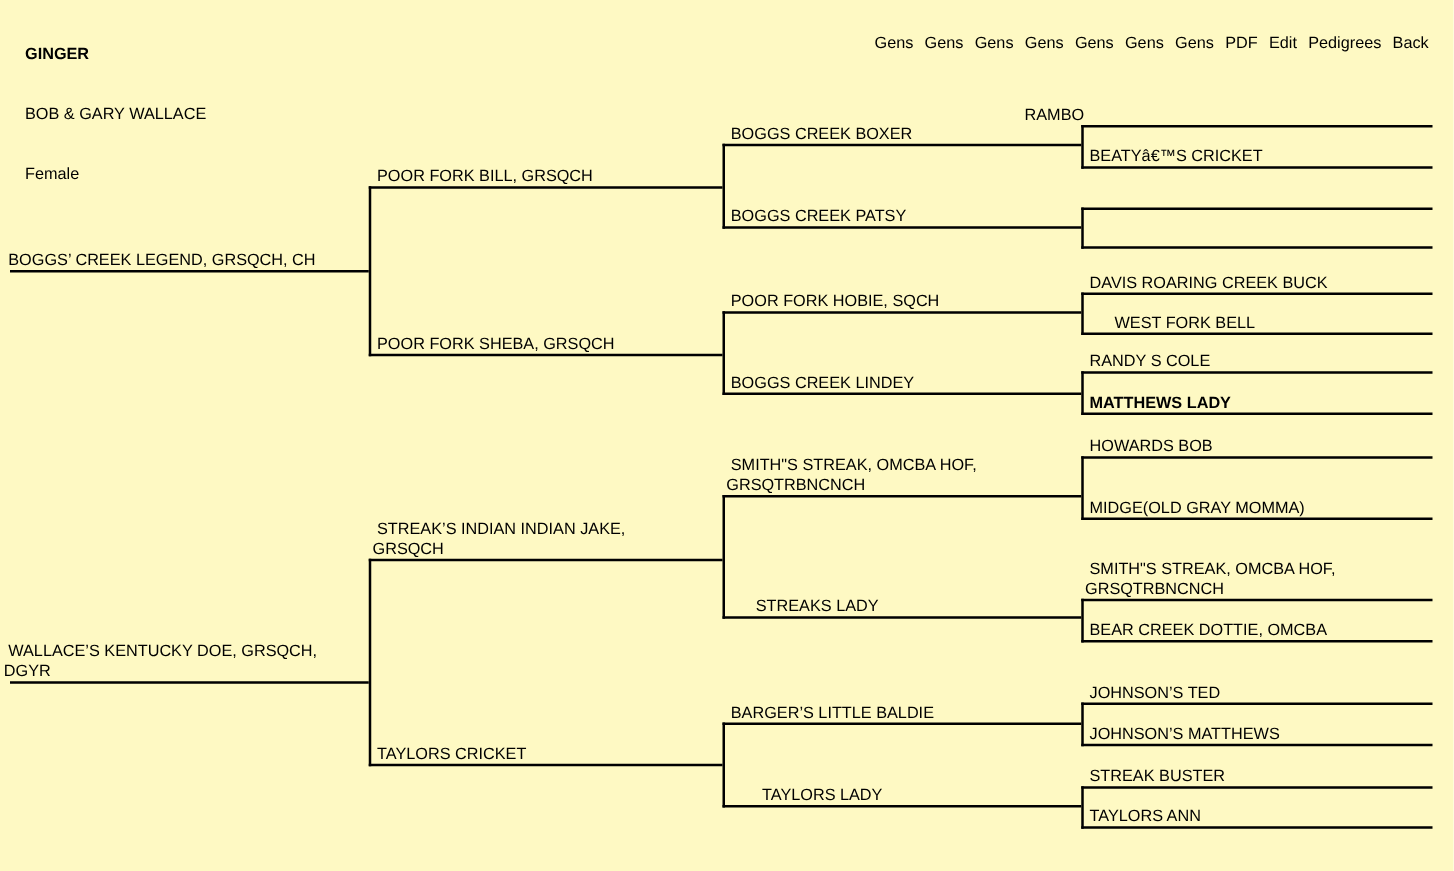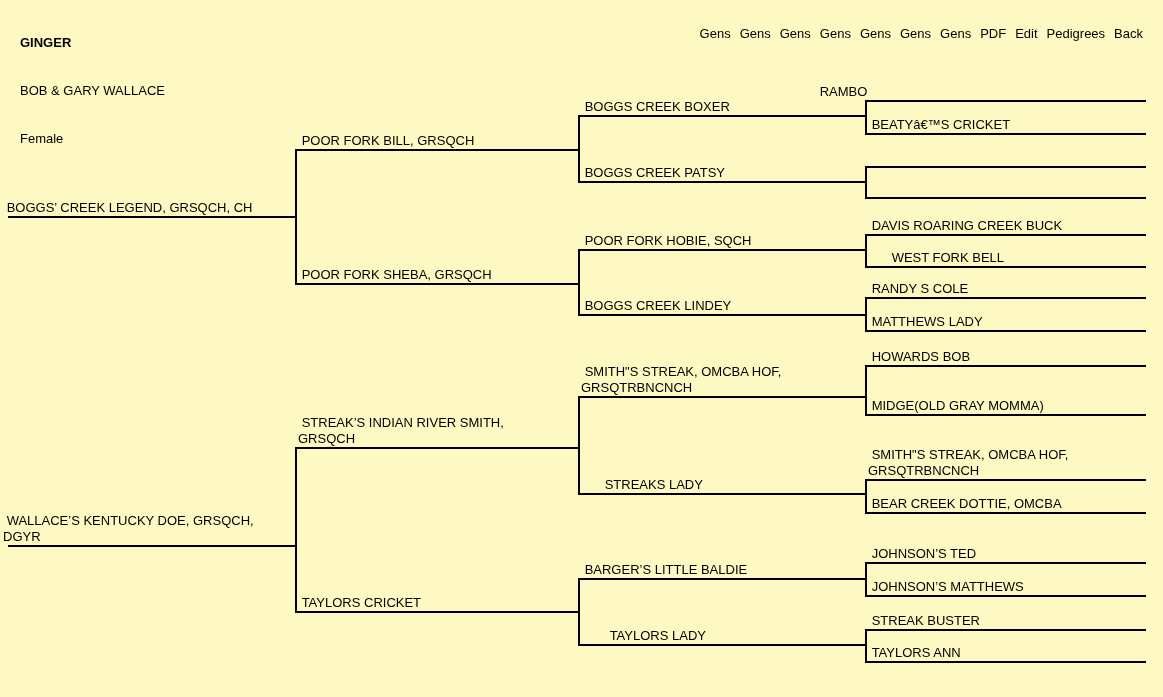--- a/index.html
+++ b/index.html
@@ -67,21 +67,21 @@
       <div class="hline" style="left: 8px; top: 216px; width: 287px;"></div>
       <div class="node-label" style="left: 3px; bottom: 481px;"> BOGGS’ CREEK LEGEND, GRSQCH, CH</div>
       <div class="hline" style="left: 8px; top: 545px; width: 287px;"></div>
       <div class="node-label" style="left: 3px; bottom: 152px;"> WALLACE’S KENTUCKY DOE, GRSQCH,
 DGYR</div>
       <div class="hline" style="left: 295px; top: 149px; width: 283px;"></div>
       <div class="node-label" style="left: 298px; bottom: 548px;"> POOR FORK BILL, GRSQCH</div>
       <div class="hline" style="left: 295px; top: 283px; width: 283px;"></div>
       <div class="node-label" style="left: 298px; bottom: 414px;"> POOR FORK SHEBA, GRSQCH</div>
       <div class="hline" style="left: 295px; top: 447px; width: 283px;"></div>
-      <div class="node-label" style="left: 298px; bottom: 250px;"> STREAK’S INDIAN RIVER SMITH,
+      <div class="node-label" style="left: 298px; bottom: 250px;"> STREAK’S INDIAN INDIAN JAKE,
 GRSQCH</div>
       <div class="hline" style="left: 295px; top: 611px; width: 283px;"></div>
       <div class="node-label" style="left: 298px; bottom: 86px;"> TAYLORS CRICKET</div>
       <div class="vline" style="left: 295px; top: 149px; height: 136px;"></div>
       <div class="vline" style="left: 295px; top: 447px; height: 166px;"></div>
       <div class="hline" style="left: 578px; top: 115px; width: 287px;"></div>
       <div class="node-label" style="left: 581px; bottom: 582px;"> BOGGS CREEK BOXER</div>
       <div class="hline" style="left: 578px; top: 181px; width: 287px;"></div>
       <div class="node-label" style="left: 581px; bottom: 516px;"> BOGGS CREEK PATSY</div>
       <div class="hline" style="left: 578px; top: 249px; width: 287px;"></div>
@@ -109,21 +109,21 @@
       <div class="node-label" style="left: 868px; bottom: 531px;"></div>
       <div class="hline" style="left: 865px; top: 197px; width: 281px;"></div>
       <div class="node-label" style="left: 868px; bottom: 500px;"></div>
       <div class="hline" style="left: 865px; top: 234px; width: 281px;"></div>
       <div class="node-label" style="left: 868px; bottom: 463px;"> DAVIS ROARING CREEK BUCK</div>
       <div class="hline" style="left: 865px; top: 266px; width: 281px;"></div>
       <div class="node-label" style="left: 868px; bottom: 431px; margin-left: 20px;"> WEST FORK BELL</div>
       <div class="hline" style="left: 865px; top: 297px; width: 281px;"></div>
       <div class="node-label" style="left: 868px; bottom: 400px;"> RANDY S COLE</div>
       <div class="hline" style="left: 865px; top: 330px; width: 281px;"></div>
-      <div class="node-label" style="left: 868px; bottom: 367px;"> MATTHEWS LADY</div>
+      <div class="node-label" style="left: 868px; bottom: 367px; font-weight: bold;"> MATTHEWS LADY</div>
       <div class="hline" style="left: 865px; top: 365px; width: 281px;"></div>
       <div class="node-label" style="left: 868px; bottom: 332px;"> HOWARDS BOB</div>
       <div class="hline" style="left: 865px; top: 414px; width: 281px;"></div>
       <div class="node-label" style="left: 868px; bottom: 283px;"> MIDGE(OLD GRAY MOMMA)</div>
       <div class="hline" style="left: 865px; top: 479px; width: 281px;"></div>
       <div class="node-label" style="left: 868px; bottom: 218px;"> SMITH"S STREAK, OMCBA HOF,
 GRSQTRBNCNCH</div>
       <div class="hline" style="left: 865px; top: 512px; width: 281px;"></div>
       <div class="node-label" style="left: 868px; bottom: 185px;"> BEAR CREEK DOTTIE, OMCBA</div>
       <div class="hline" style="left: 865px; top: 562px; width: 281px;"></div>

